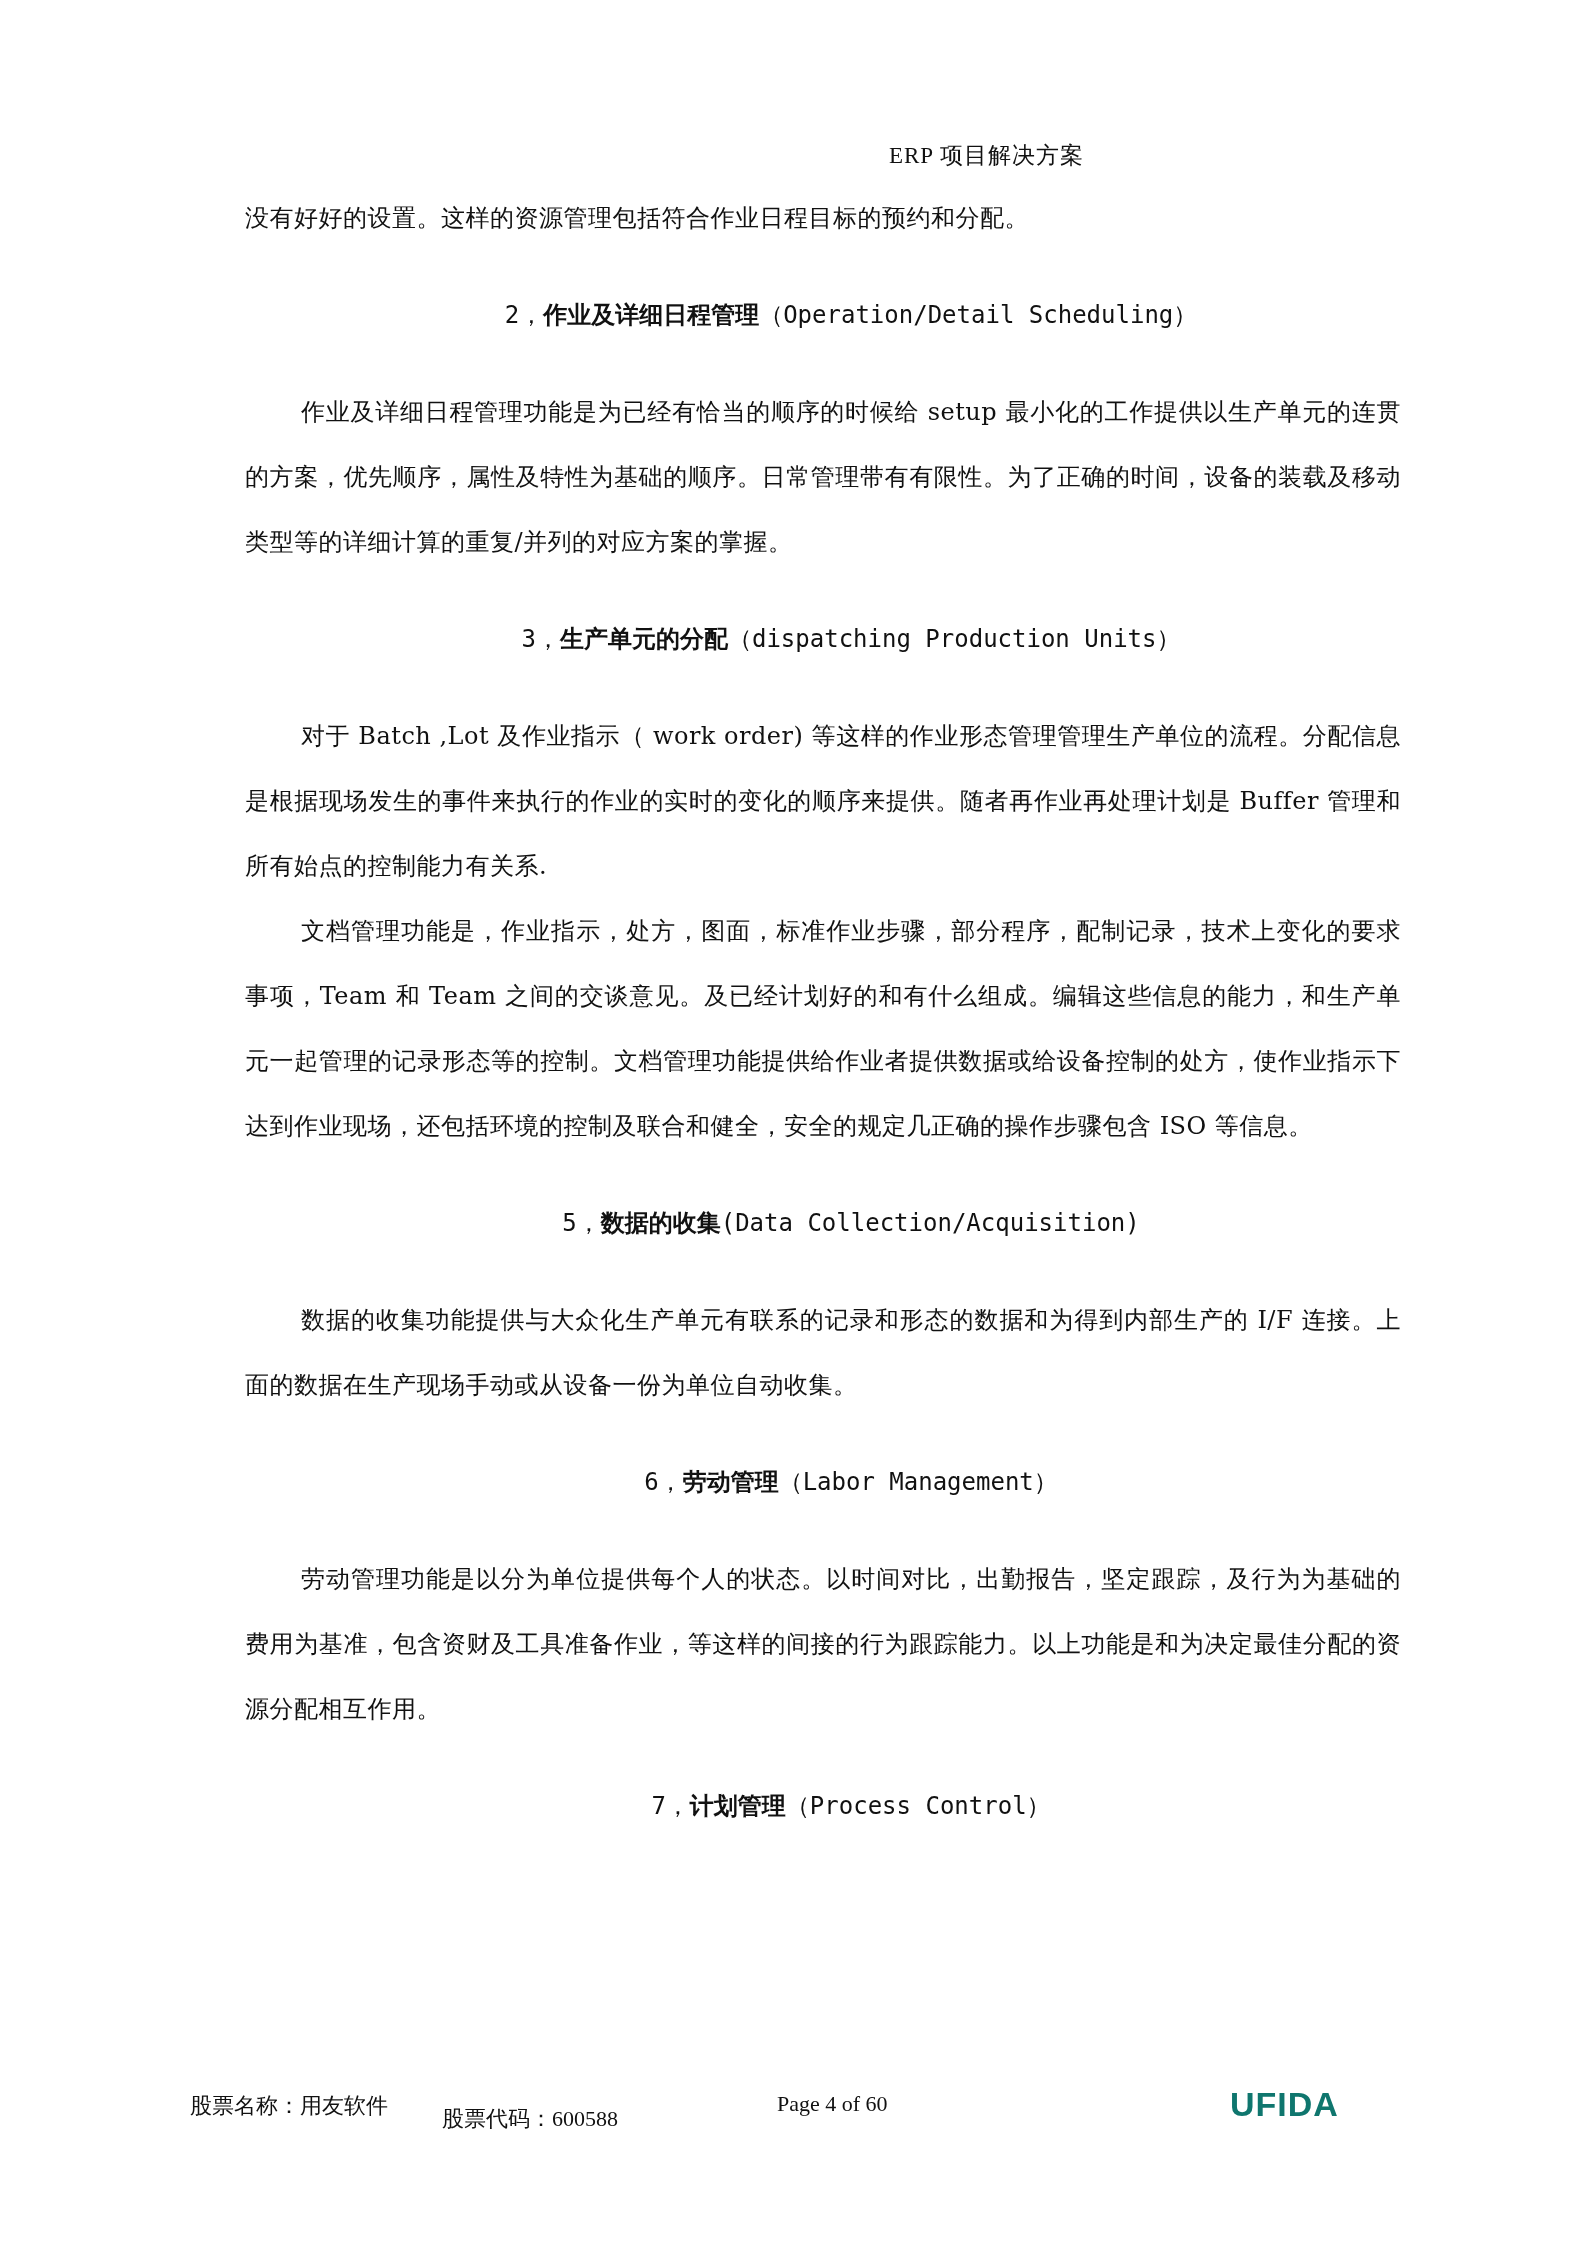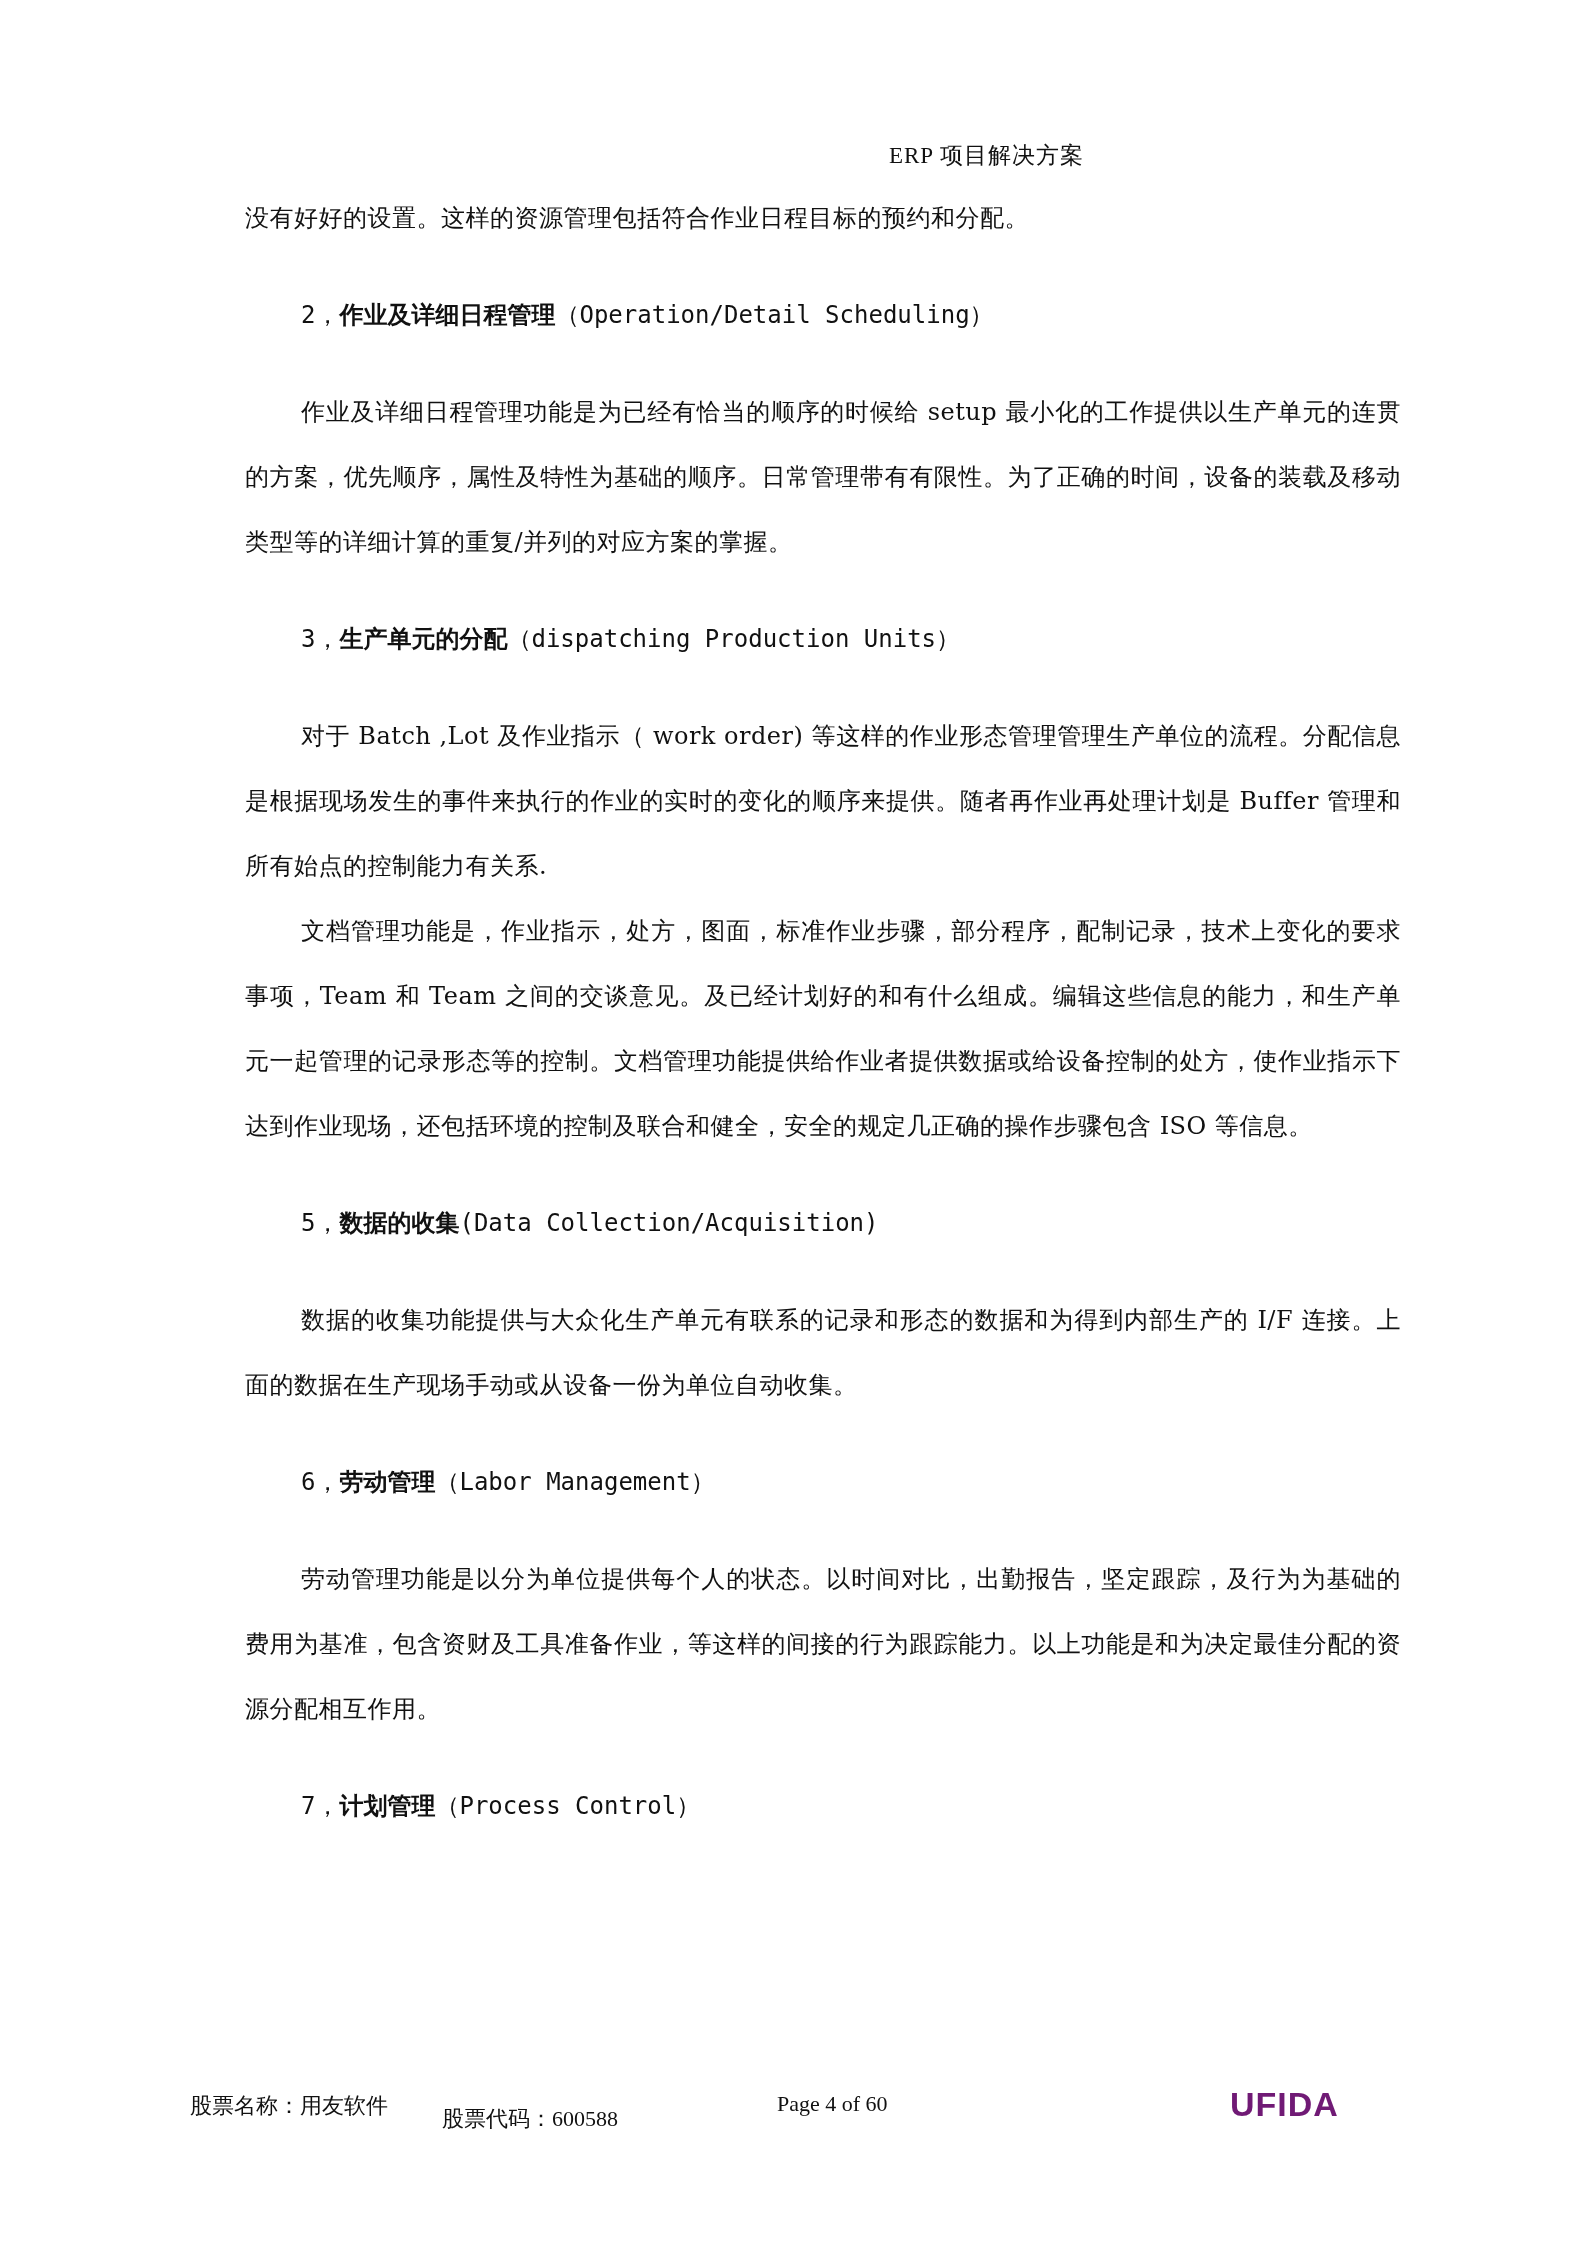--- a/index.html
+++ b/index.html
@@ -5,30 +5,30 @@
   html, body { margin: 0; padding: 0; background: #ffffff; }
   body { width: 1587px; height: 2245px; position: relative; overflow: hidden;
          font-family: "DejaVu Serif", "Liberation Serif", serif; color: #111; }
   .page { position: absolute; left: 0; top: 0; width: 1272px; height: 2245px; }
   .header-title { position: absolute; top: 140px; right: 188px; font-size: 23px;
          font-family: "Liberation Serif", "DejaVu Serif", serif; letter-spacing: 1px; }
   .content { position: absolute; left: 245px; top: 186px; width: 1156px; }
   .para { font-size: 24px; line-height: 65px; margin: 0; text-align: justify; letter-spacing: 0.5px; }
   .para.indent { text-indent: 56px; }
   .heading { font-size: 24px; line-height: 65px; margin: 0; padding-left: 56px;
-         font-family: "DejaVu Sans Mono", "Liberation Mono", monospace; }
+         font-family: "DejaVu Sans Mono", "Liberation Mono", monospace; text-align: center; }
   .heading .cn { font-weight: bold; font-family: "DejaVu Sans", sans-serif; }
   .gap-before { margin-top: 32px; }
   .gap-after { margin-bottom: 32px; }
   .footer { position: absolute; top: 2085px; left: 190px; width: 1210px; height: 40px;
          font-family: "Liberation Serif", "DejaVu Serif", serif; font-size: 22px; }
   .footer .stock-name { position: absolute; left: 0; top: 6px; }
   .footer .stock-code { position: absolute; left: 252px; top: 19px; }
   .footer .page-num { position: absolute; left: 587px; top: 6px; }
-  .footer .logo { position: absolute; left: 1040px; top: 0; color: #701a75;
+  .footer .logo { position: absolute; left: 1040px; top: 0; color: #0f766e;
          font-family: "Liberation Sans", "DejaVu Sans", sans-serif; font-weight: bold;
          font-size: 34px; letter-spacing: 1px; }
 </style>
 </head>
 <body>
 
 <div class="page">
   <div class="header-title">ERP 项目解决方案</div>
 
   <div class="content">

